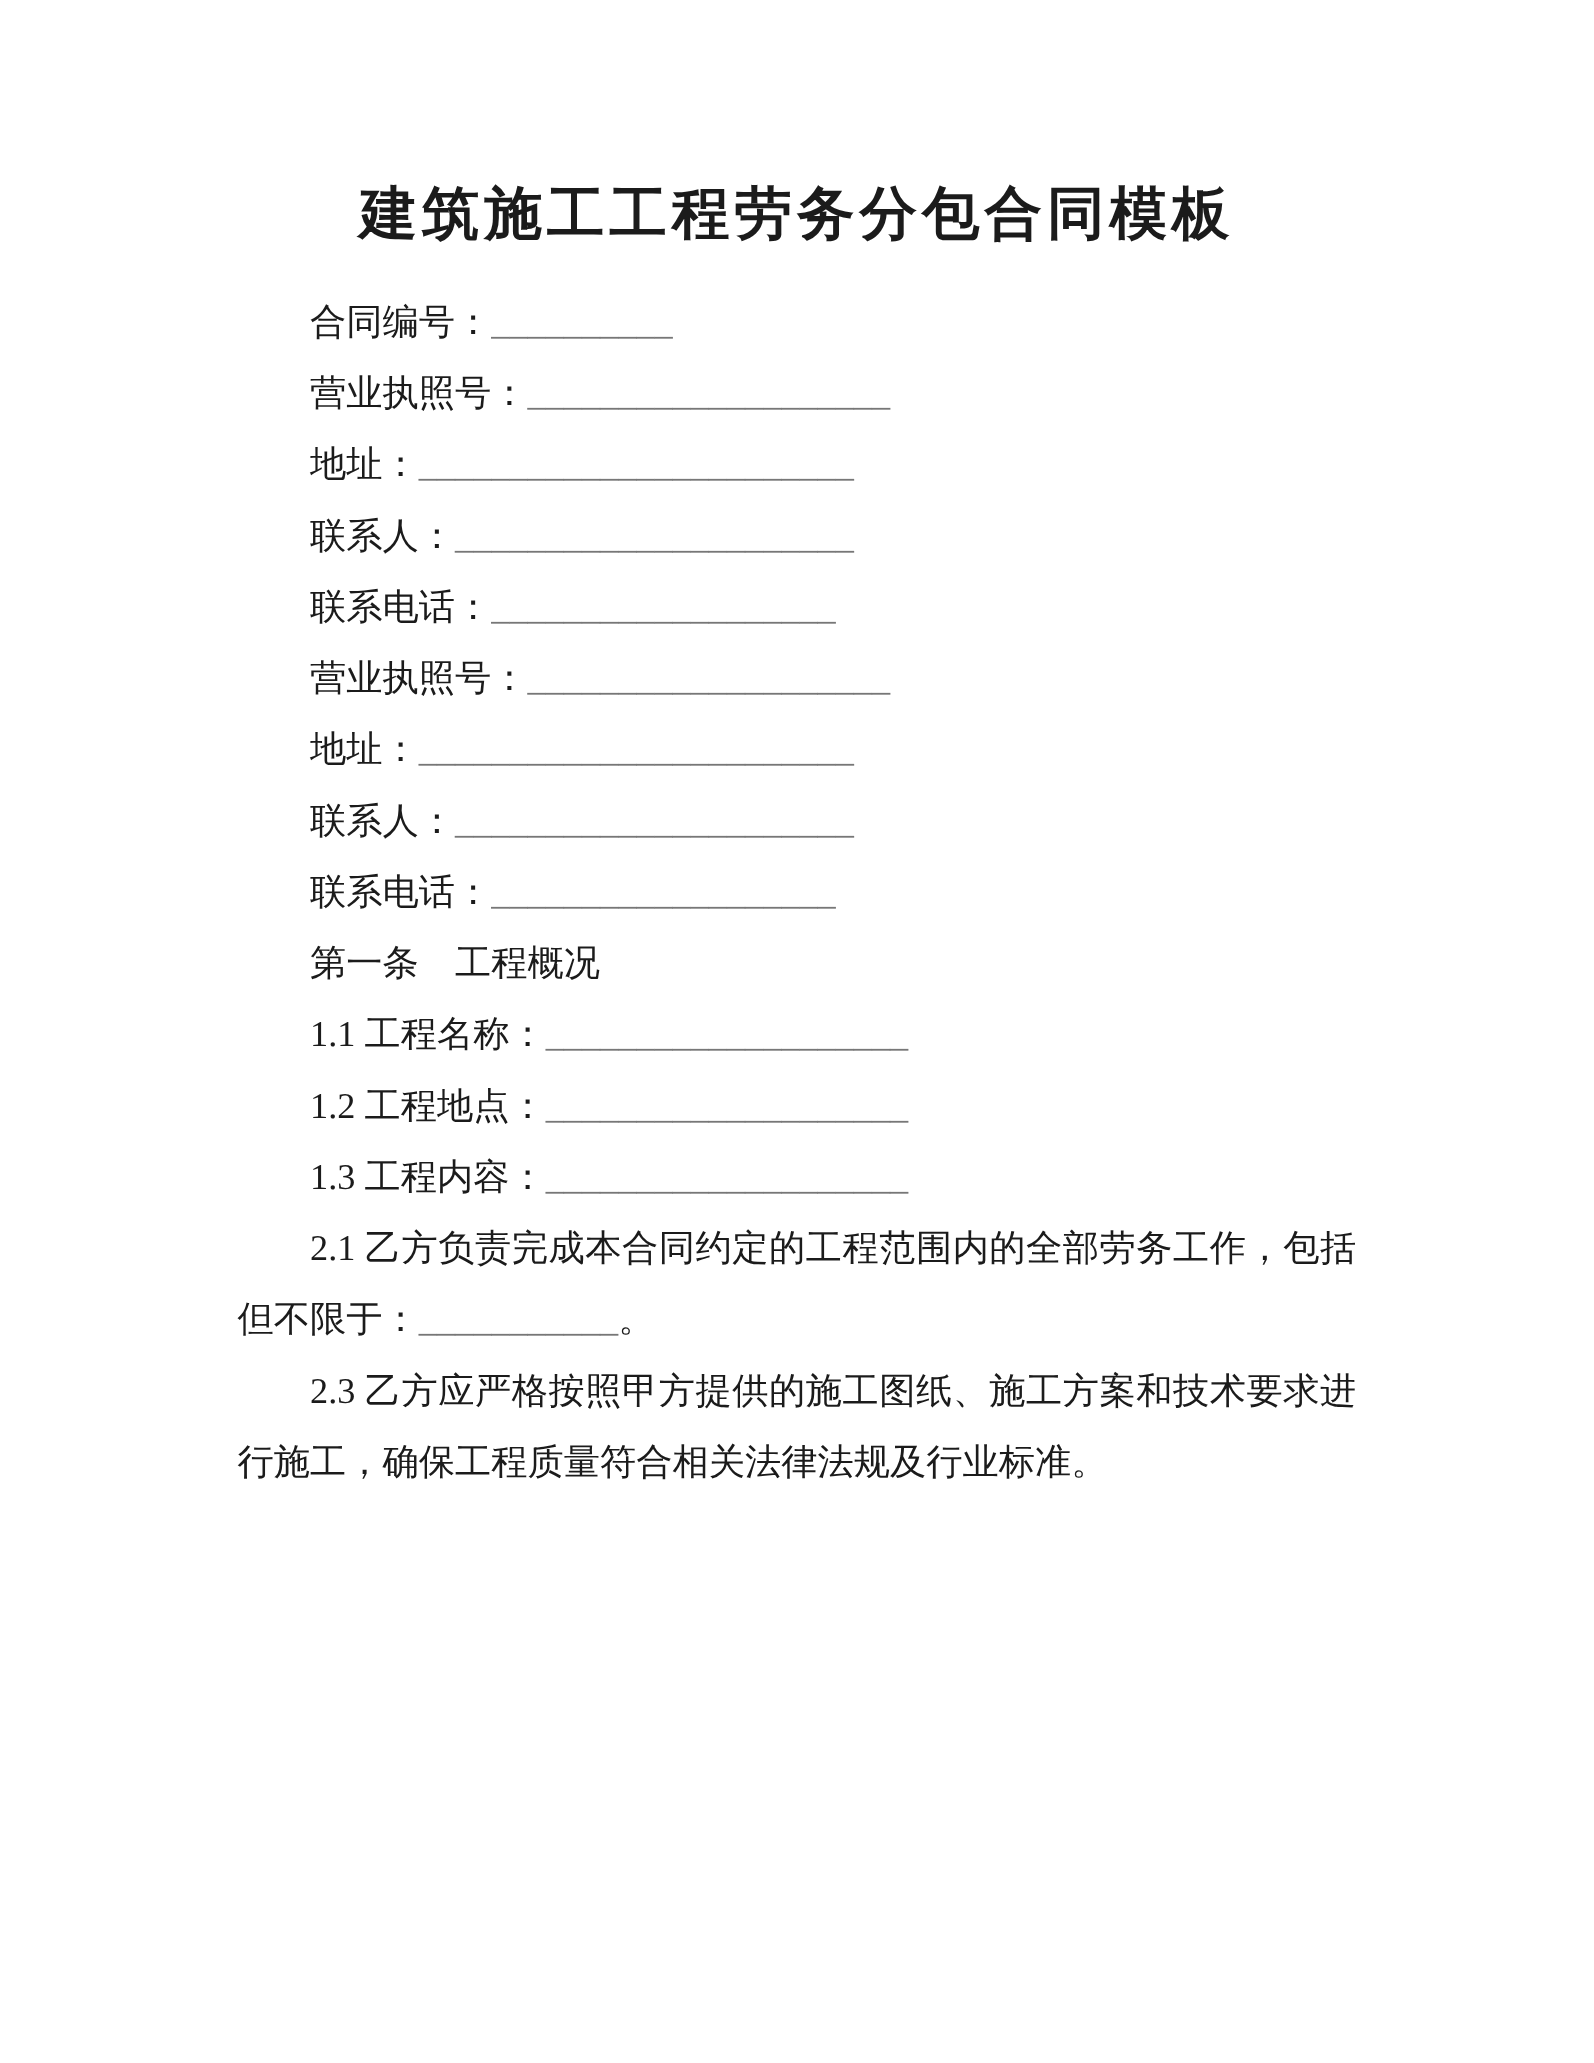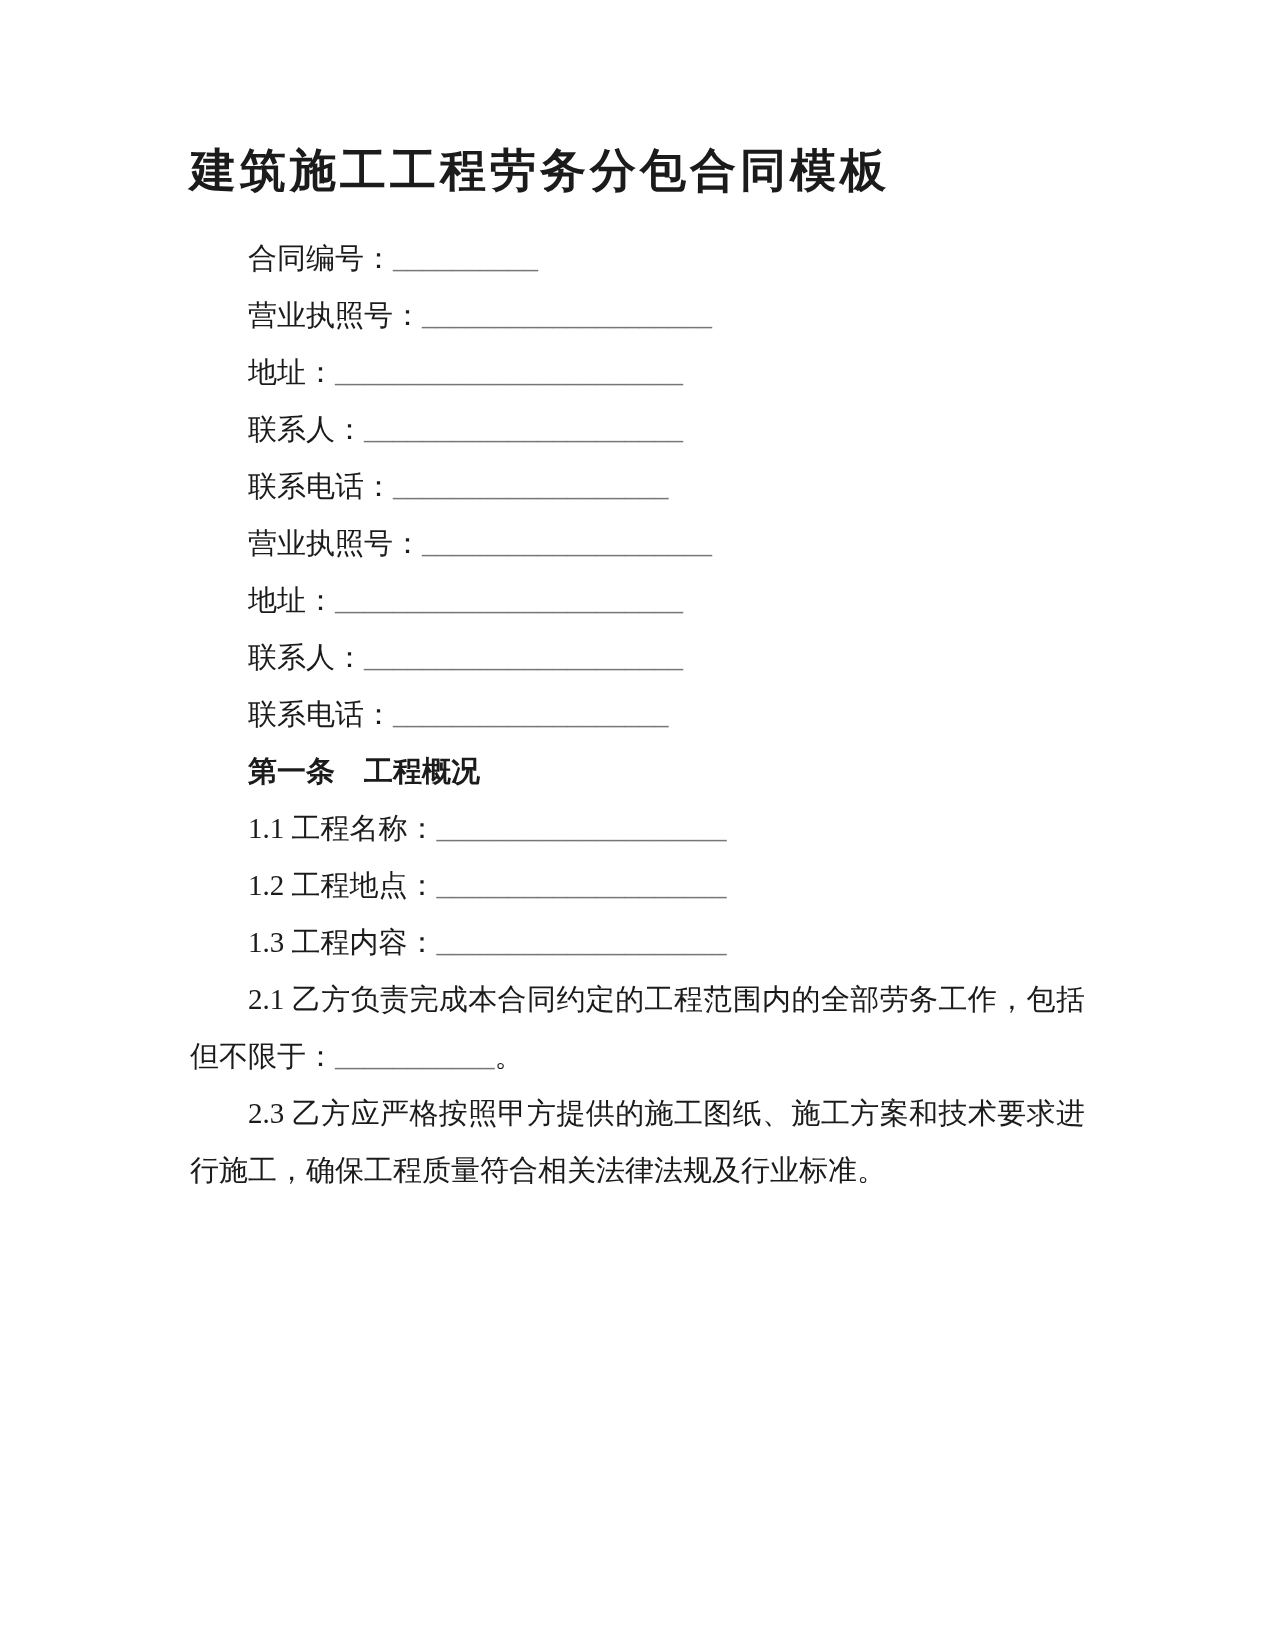--- a/index.html
+++ b/index.html
@@ -15,34 +15,35 @@
     background: var(--bg-color, #ffffff);
     box-sizing: border-box;
     padding: 142px 190px 0 190px;
     font-family: "Liberation Serif", "DejaVu Serif", serif;
     color: var(--text-color, #1b1b1b);
     overflow: hidden;
   }
   .title {
     font-size: 46px;
     font-weight: bold;
+    text-align: center;
     letter-spacing: 4px;
     line-height: 58px;
     margin: 0 0 30px 0;
   }
   .para {
     font-size: 29px;
     line-height: 57px;
     margin: 0;
     text-indent: 58px;
     text-align: justify;
     word-break: break-all;
   }
   .para.heading {
-    font-weight: bold;
+    font-weight: normal;
   }
   .blank {
     color: var(--blank-color, #777777);
     letter-spacing: 0;
     margin-top: 40px;
   }
 </style>
 </head>
 <body>
 

